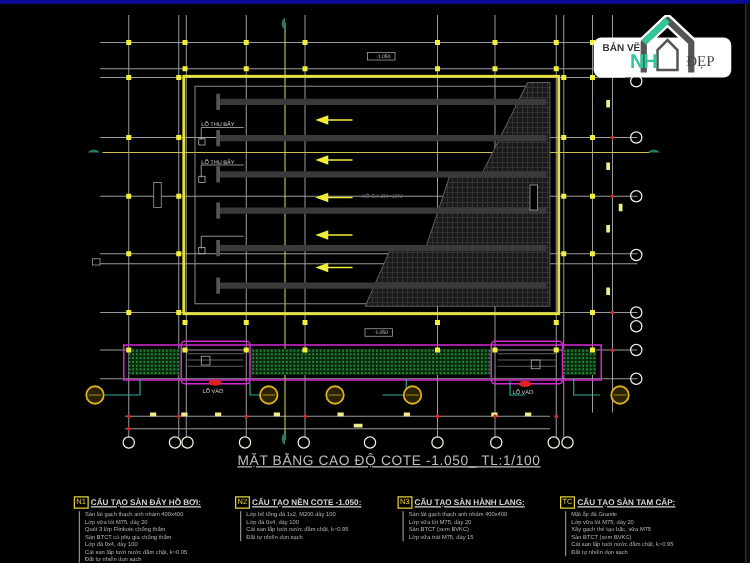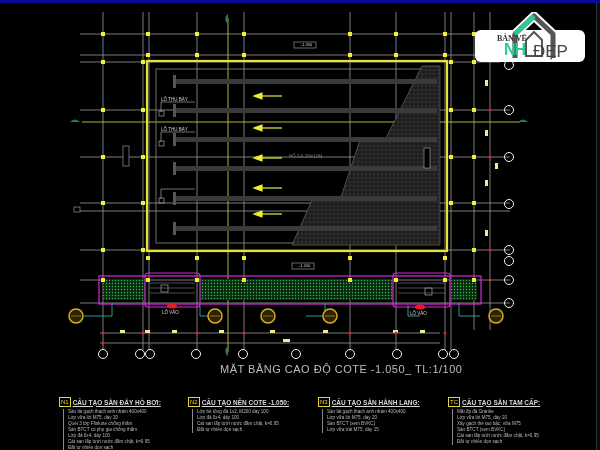--- a/index.html
+++ b/index.html
@@ -1,31 +1,31 @@
 <!DOCTYPE html>
 <html><head>
 <meta charset="utf-8">
 <style>
   html, body { margin:0; padding:0; }
   body { width:600px; height:450px; background:#000; overflow:hidden; position:relative; font-family:"Liberation Sans", sans-serif; }
   .topbar { position:absolute; left:0; top:0; width:600px; height:3px; background:#0a0a9a; }
   .rightpanel { position:absolute; left:596px; top:3px; width:4px; height:447px; background:#0b0b0b; border-left:1px solid #2a3a3a; }
   svg.cad { position:absolute; left:0; top:0; }
-  .title { position:absolute; left:190px; top:363px; font-size:11px; color:#bdbdbd; letter-spacing:0.5px; white-space:nowrap;margin-left:30px; }
+  .title { position:absolute; left:190px; top:363px; font-size:11px; color:#bdbdbd; letter-spacing:0.5px; text-decoration:underline; white-space:nowrap; }
   .note { position:absolute; top:397px; color:#cfcfcf; }
   .note .hd { display:flex; align-items:center; gap:2px; }
   .note .tag { border:1px solid #e6d23a; color:#e6d23a; font-size:6px; padding:0 1px; line-height:8px; }
   .note .ht { font-size:6.5px; color:#d6d6d6; text-decoration:underline; font-weight:bold; white-space:nowrap; }
   .note ul { list-style:none; margin:2px 0 0 4px; padding:0 0 0 4px; border-left:1px solid #8a8a8a; }
   .note li { font-size:4.6px; color:#b8b8b8; line-height:6px; white-space:nowrap; }
   .logo { position:absolute; left:475px; top:12px; width:112px; height:52px; }
   .logo .box { position:absolute; left:0; top:18px; width:110px; height:32px; background:#fff; border-radius:6px; }
-  .logo .t1 { position:absolute; left:22px; top:22px; font-size:8px; font-weight:bold; color:#333;font-family:Liberation Serif, serif; }
+  .logo .t1 { position:absolute; left:7px; top:22px; font-size:8px; font-weight:bold; color:#333; }
   .logo .t2 { position:absolute; left:6px; top:29px; font-size:16px; font-weight:bold; color:#2fc89a; letter-spacing:-1px;margin-left:23px; }
-  .logo .t3 { position:absolute; left:58px; top:30px; font-size:17px; color:#444; }
+  .logo .t3 { position:absolute; left:74px; top:30px; font-size:12px; color:#444;font-family:Liberation Serif, serif; }
   .lbl { position:absolute; font-size:4.5px; color:#cfcfcf; white-space:nowrap; }
 </style>
 </head>
 <body>
 
 <div class="topbar"></div>
 <div class="rightpanel"></div>
 
 <svg class="cad" width="600" height="450" viewBox="0 0 600 450">
   <defs>

